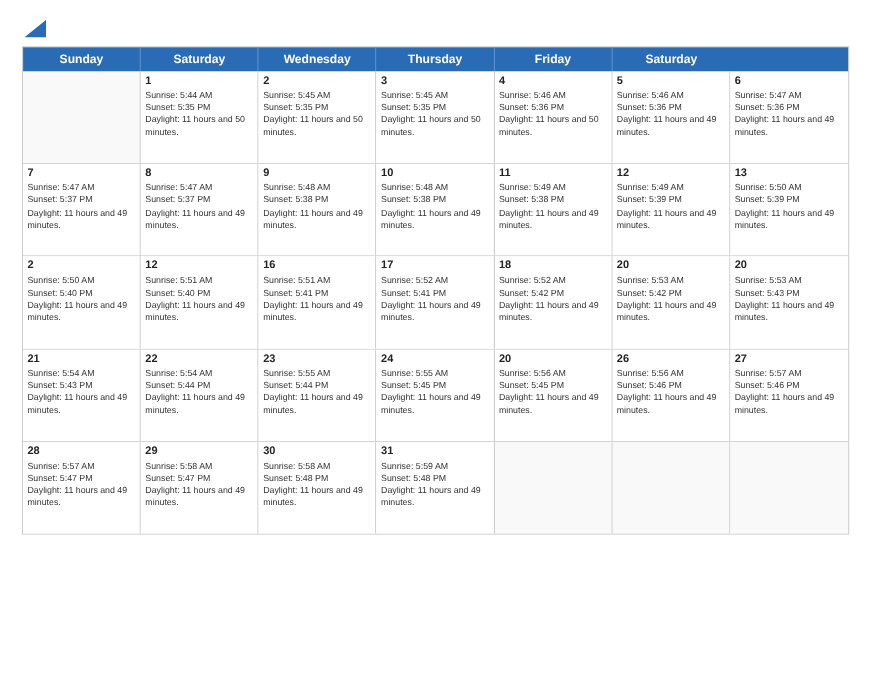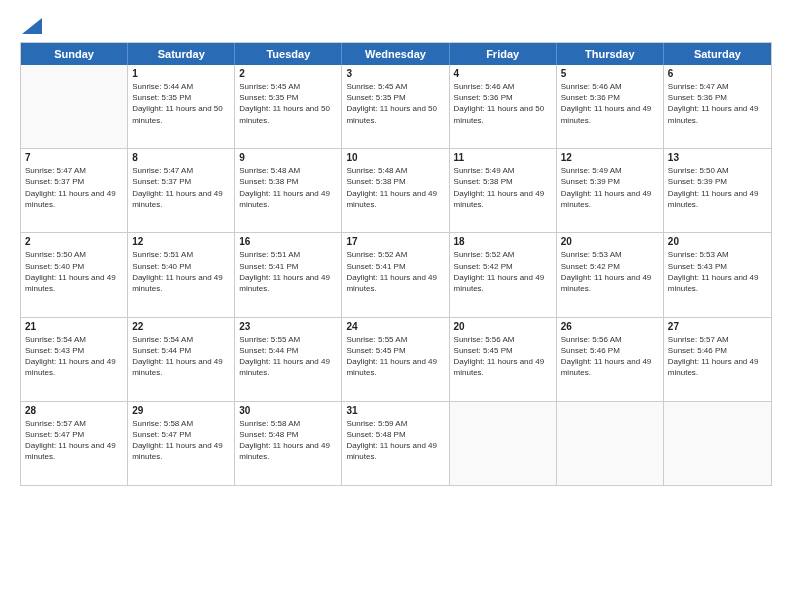--- a/index.html
+++ b/index.html
@@ -121,24 +121,23 @@
     <div class="title-block">
       <div class="month-title"></div>
       <div class="location-title"></div>
     </div>
   </div>
 
   <div class="calendar">
     <div class="cal-header" id="cal-header-row">
         <div class="cal-header-cell">Sunday</div>
         <div class="cal-header-cell">Saturday</div>
-        <div class="cal-header-cell">Tuesday</div>
         <div class="cal-header-cell">Wednesday</div>
+        <div class="cal-header-cell">Thursday</div>
         <div class="cal-header-cell">Friday</div>
-        <div class="cal-header-cell">Thursday</div>
         <div class="cal-header-cell">Saturday</div>
       </div>
     <div class="cal-body" id="cal-body">
         <div class="cal-row">
           <div class="cal-cell empty"></div>
           <div class="cal-cell">
             <div class="day-num">1</div>
             <div class="cell-info">Sunrise: 5:44 AM<br>Sunset: 5:35 PM<br>Daylight: 11 hours and 50 minutes.</div>
           </div>
           <div class="cal-cell">

